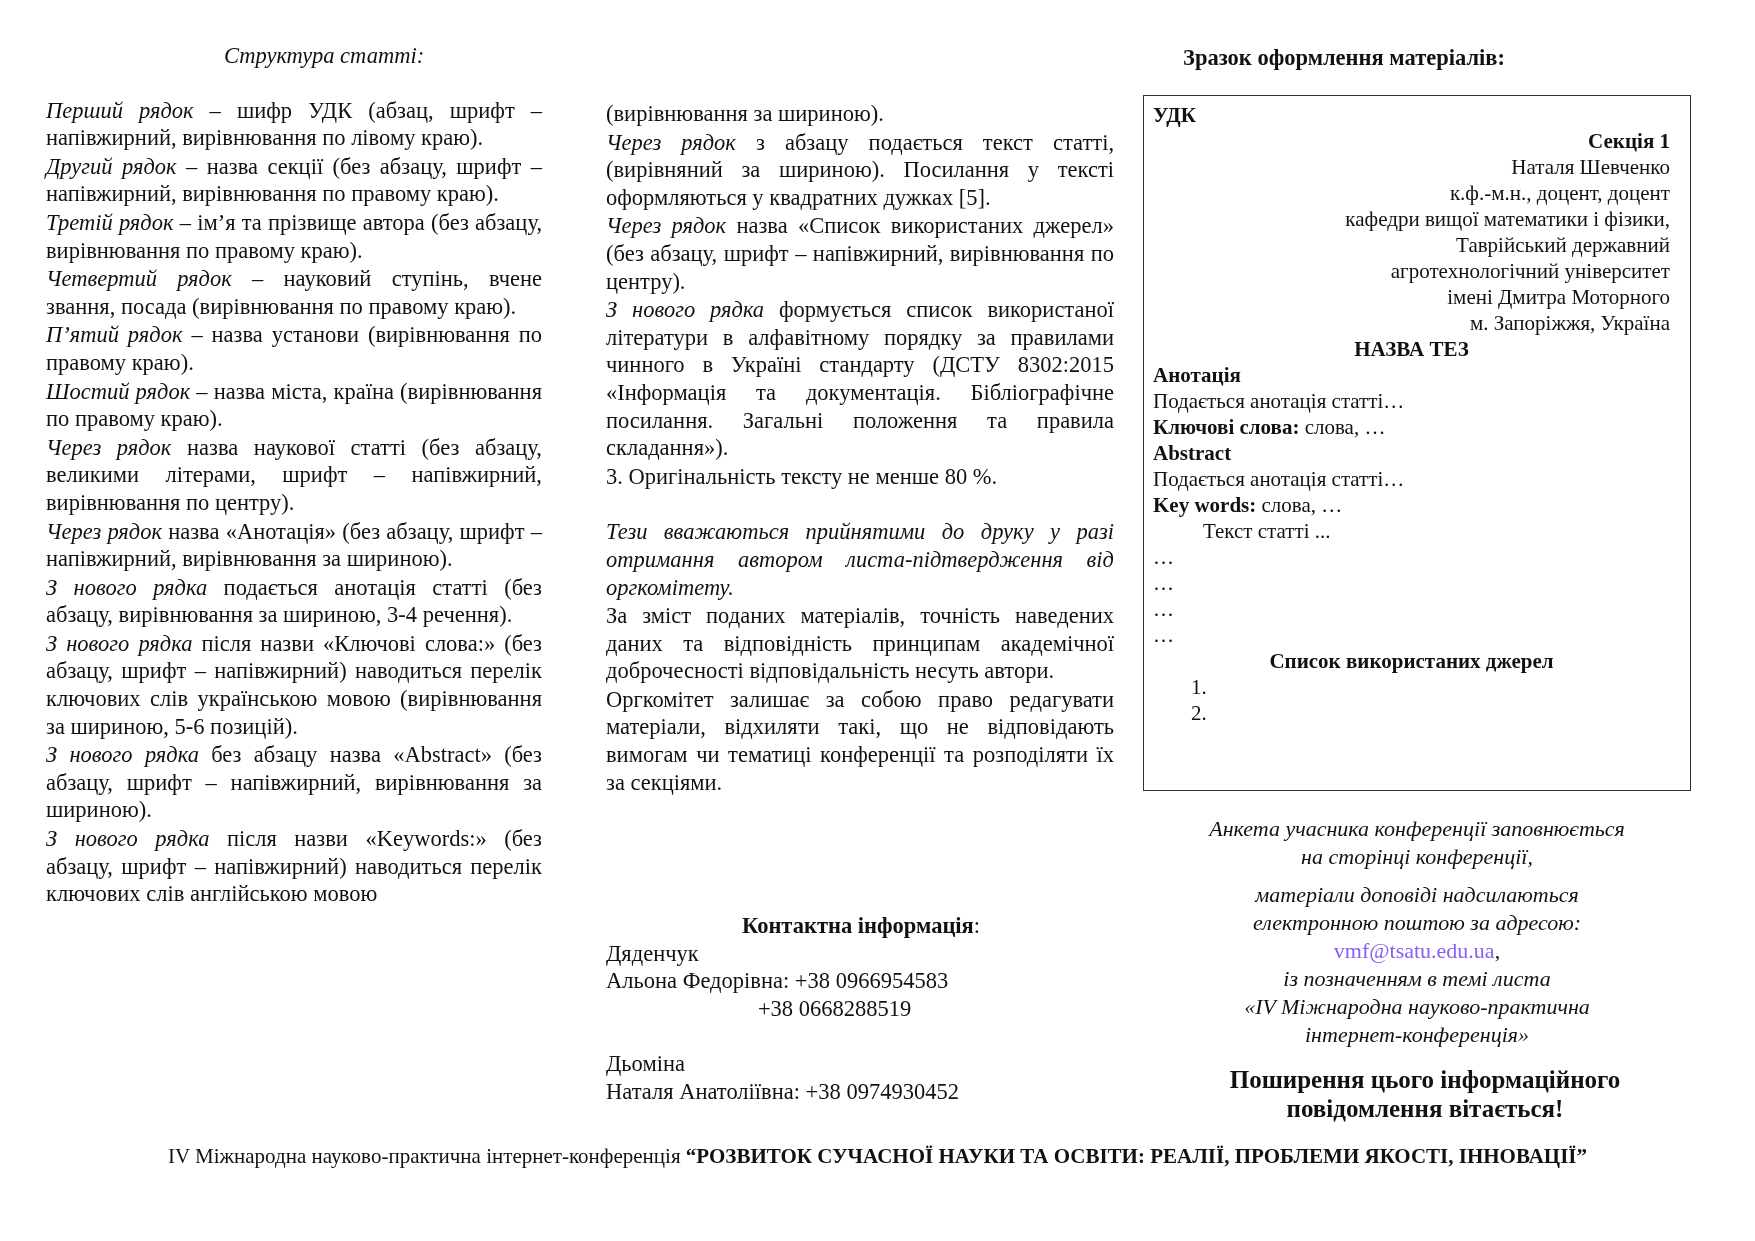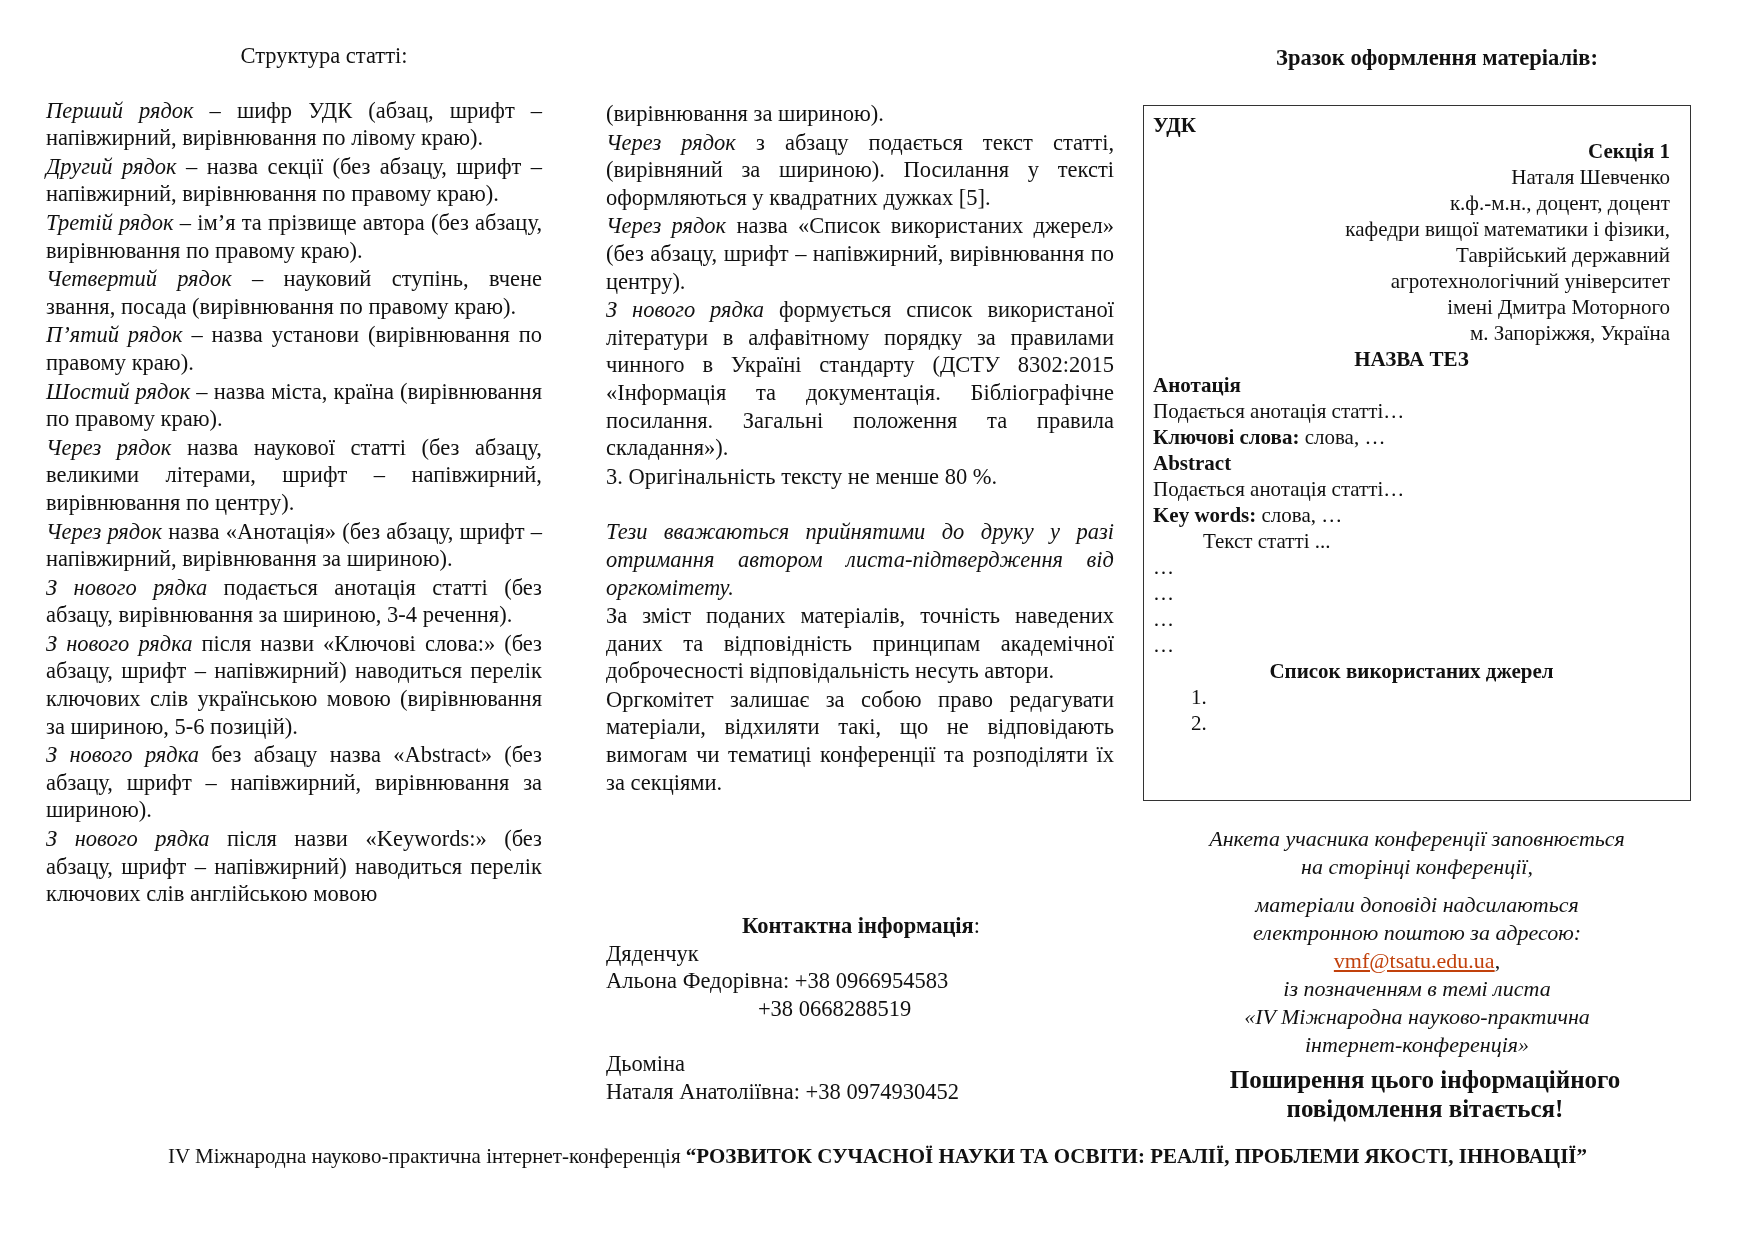--- a/index.html
+++ b/index.html
@@ -7,42 +7,42 @@
     width: 1755px; height: 1241px; position: relative; overflow: hidden;
     font-family: "Liberation Serif", "DejaVu Serif", serif;
     color: #111;
     font-size: 22.5px;
     line-height: 27.6px;
   }
   .col { position: absolute; }
   .col-left { left: 46px; top: 42px; width: 496px; }
   .col-mid { left: 606px; top: 100px; width: 508px; }
   .col-right { left: 1143px; top: 44px; width: 548px; }
-  .heading-it { text-align: center; display: block; margin-bottom: 27px; padding-left: 60px; }
+  .heading-it { font-style: italic; text-align: center; display: block; margin-bottom: 27px; padding-left: 60px; }
   .para { text-align: justify; text-align-last: auto; margin: 0 0 1px 0; }
   .para i { font-style: italic; font-family: Liberation Serif, serif; }
   .gap { height: 27px; }
   .center { text-align: center; }
   .right { text-align: right; }
   .bold { font-weight: bold; }
   .it { font-style: italic; }
-  .sample-title { font-weight: bold; text-align: center; display: block; margin-bottom: 33px; padding-left: 40px; }
+  .sample-title { font-weight: bold; display: block; margin-bottom: 23px; padding-left: 40px; }
   .sample-box {
     border: 1.6px solid #333;
     width: 548px; height: 696px; box-sizing: border-box;
     padding: 6px 20px 6px 9px;
     font-size: 21px; line-height: 26px;
   }
   .sample-box .ln { display: block; white-space: nowrap; }
   .indent { padding-left: 50px; }
   .ref-item { padding-left: 38px; }
   .notes { margin-top: 24px; text-align: center; font-style: italic; font-size: 22px; line-height: 28px; }
   .notes .blk { display: block; }
   .notes .sp { height: 10px; display: block; }
-  .email { color: #c2410c; text-decoration: underline; font-style: normal; }
+  .email { color: #8b5cf6; font-style: normal; }
   .closing { position: absolute; left: 1190px; top: 1065px; width: 470px; text-align: center; font-weight: bold; font-size: 25px; line-height: 29px; }
   .contacts { position: absolute; left: 606px; top: 912px; width: 470px; }
   .contacts .ln { display: block; white-space: pre; }
   .footer { position: absolute; left: 0; top: 1143px; width: 1755px; text-align: center; font-size: 21px; white-space: nowrap; padding-left: 0; }
   .footer b { font-weight: bold; }
 </style>
 </head>
 <body>
 
 <div class="col col-left">

